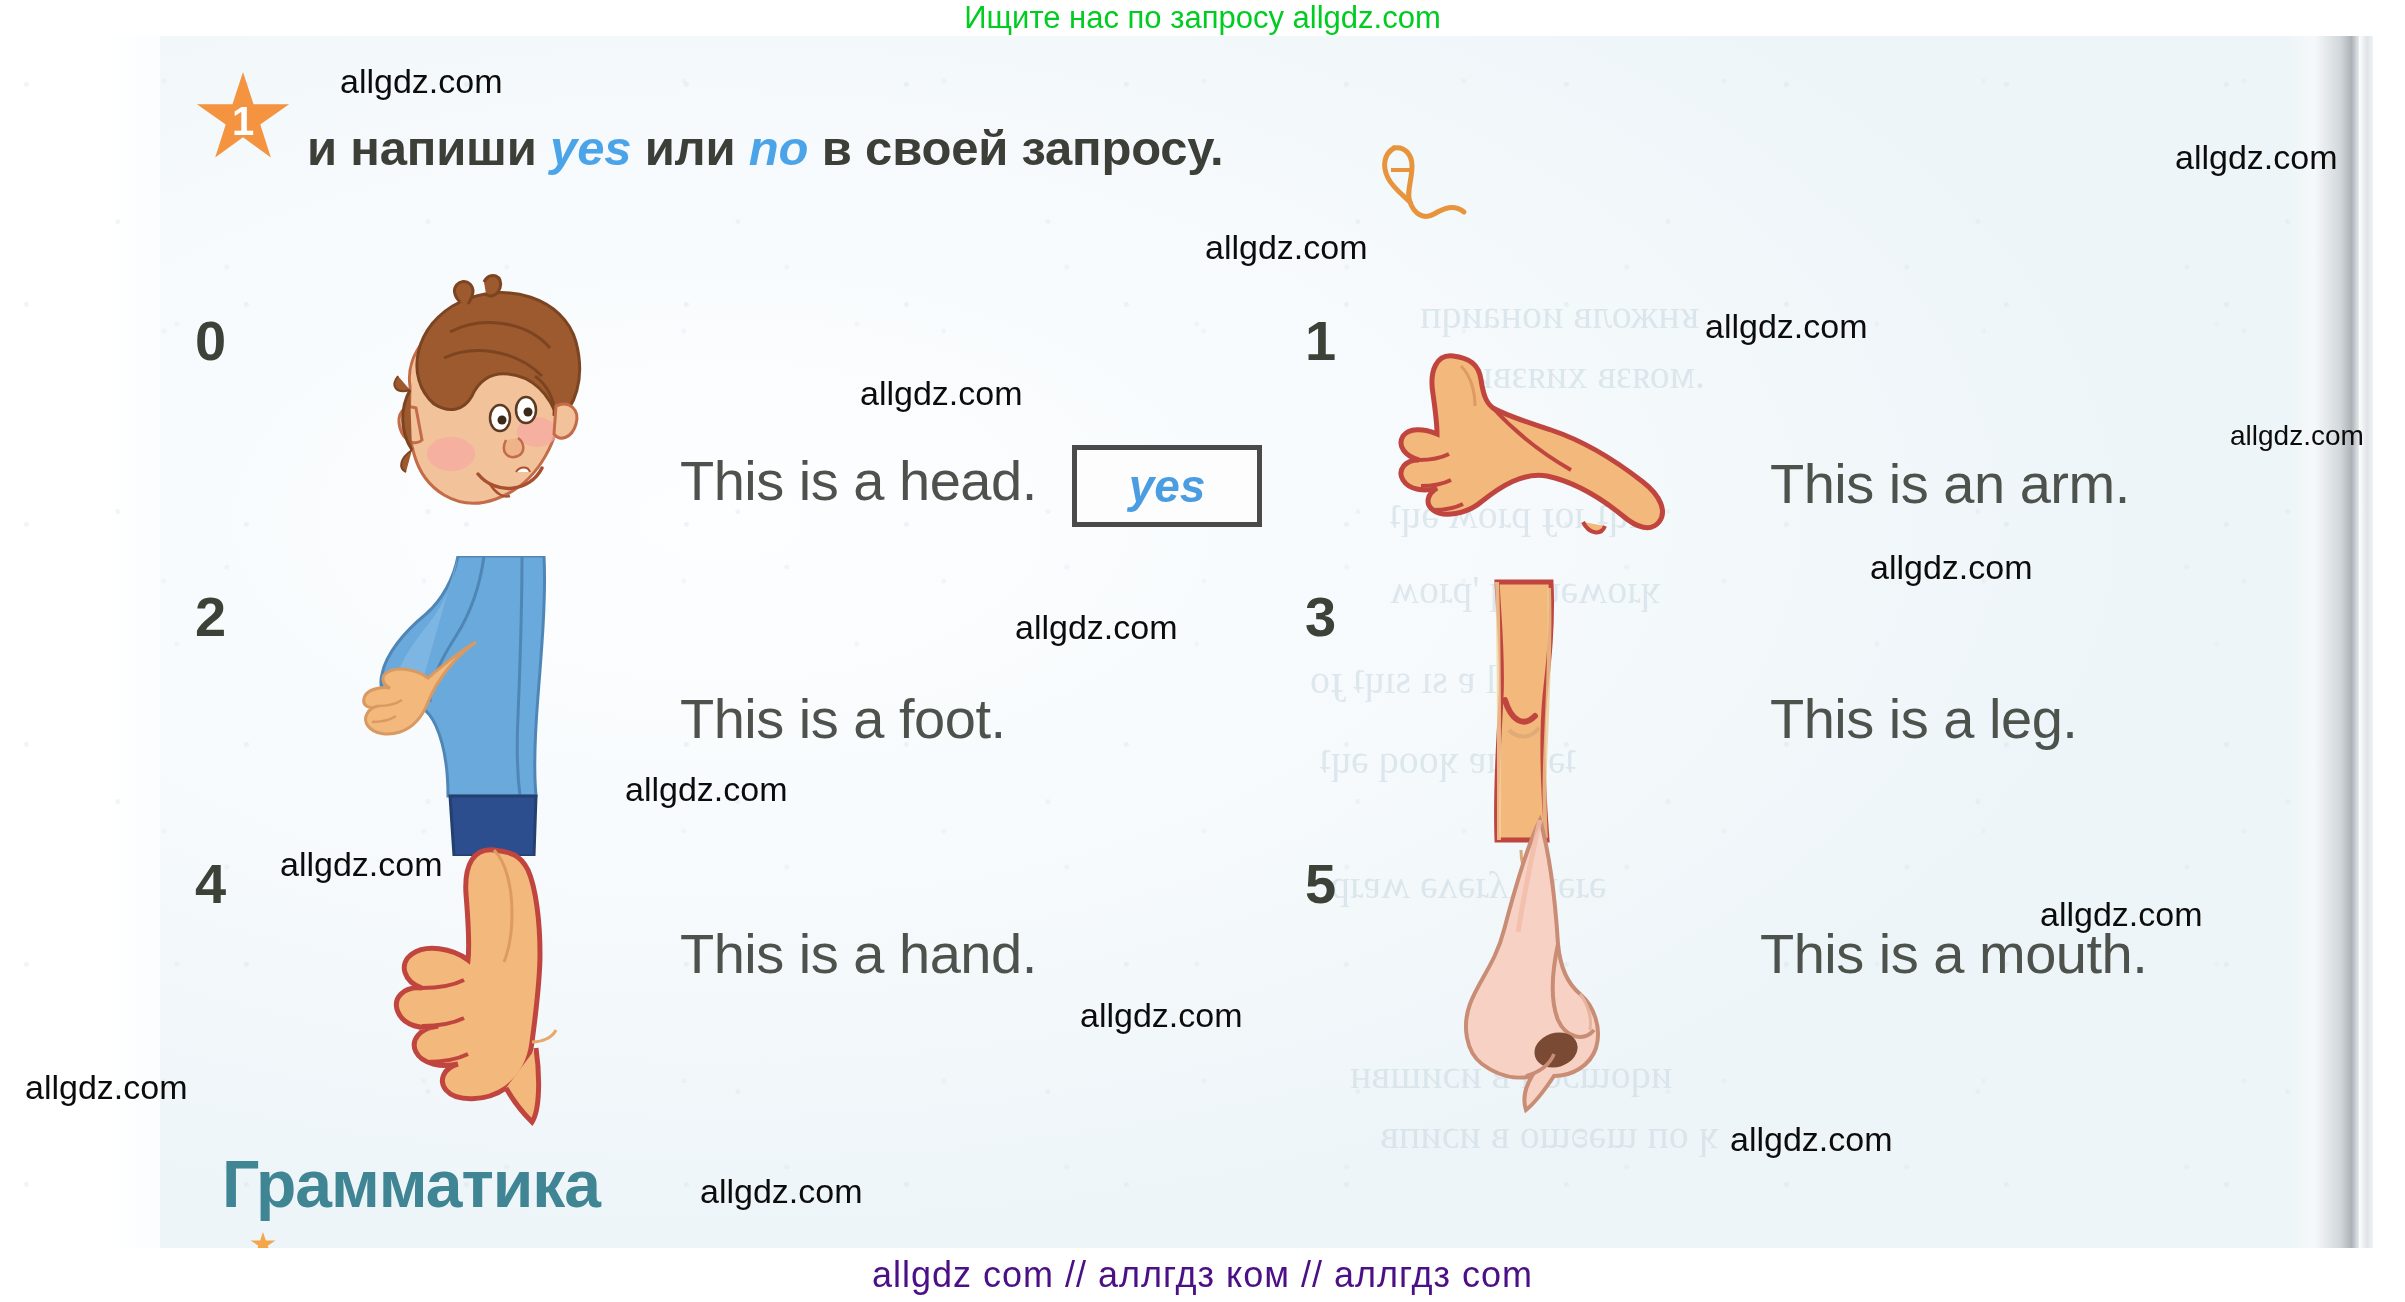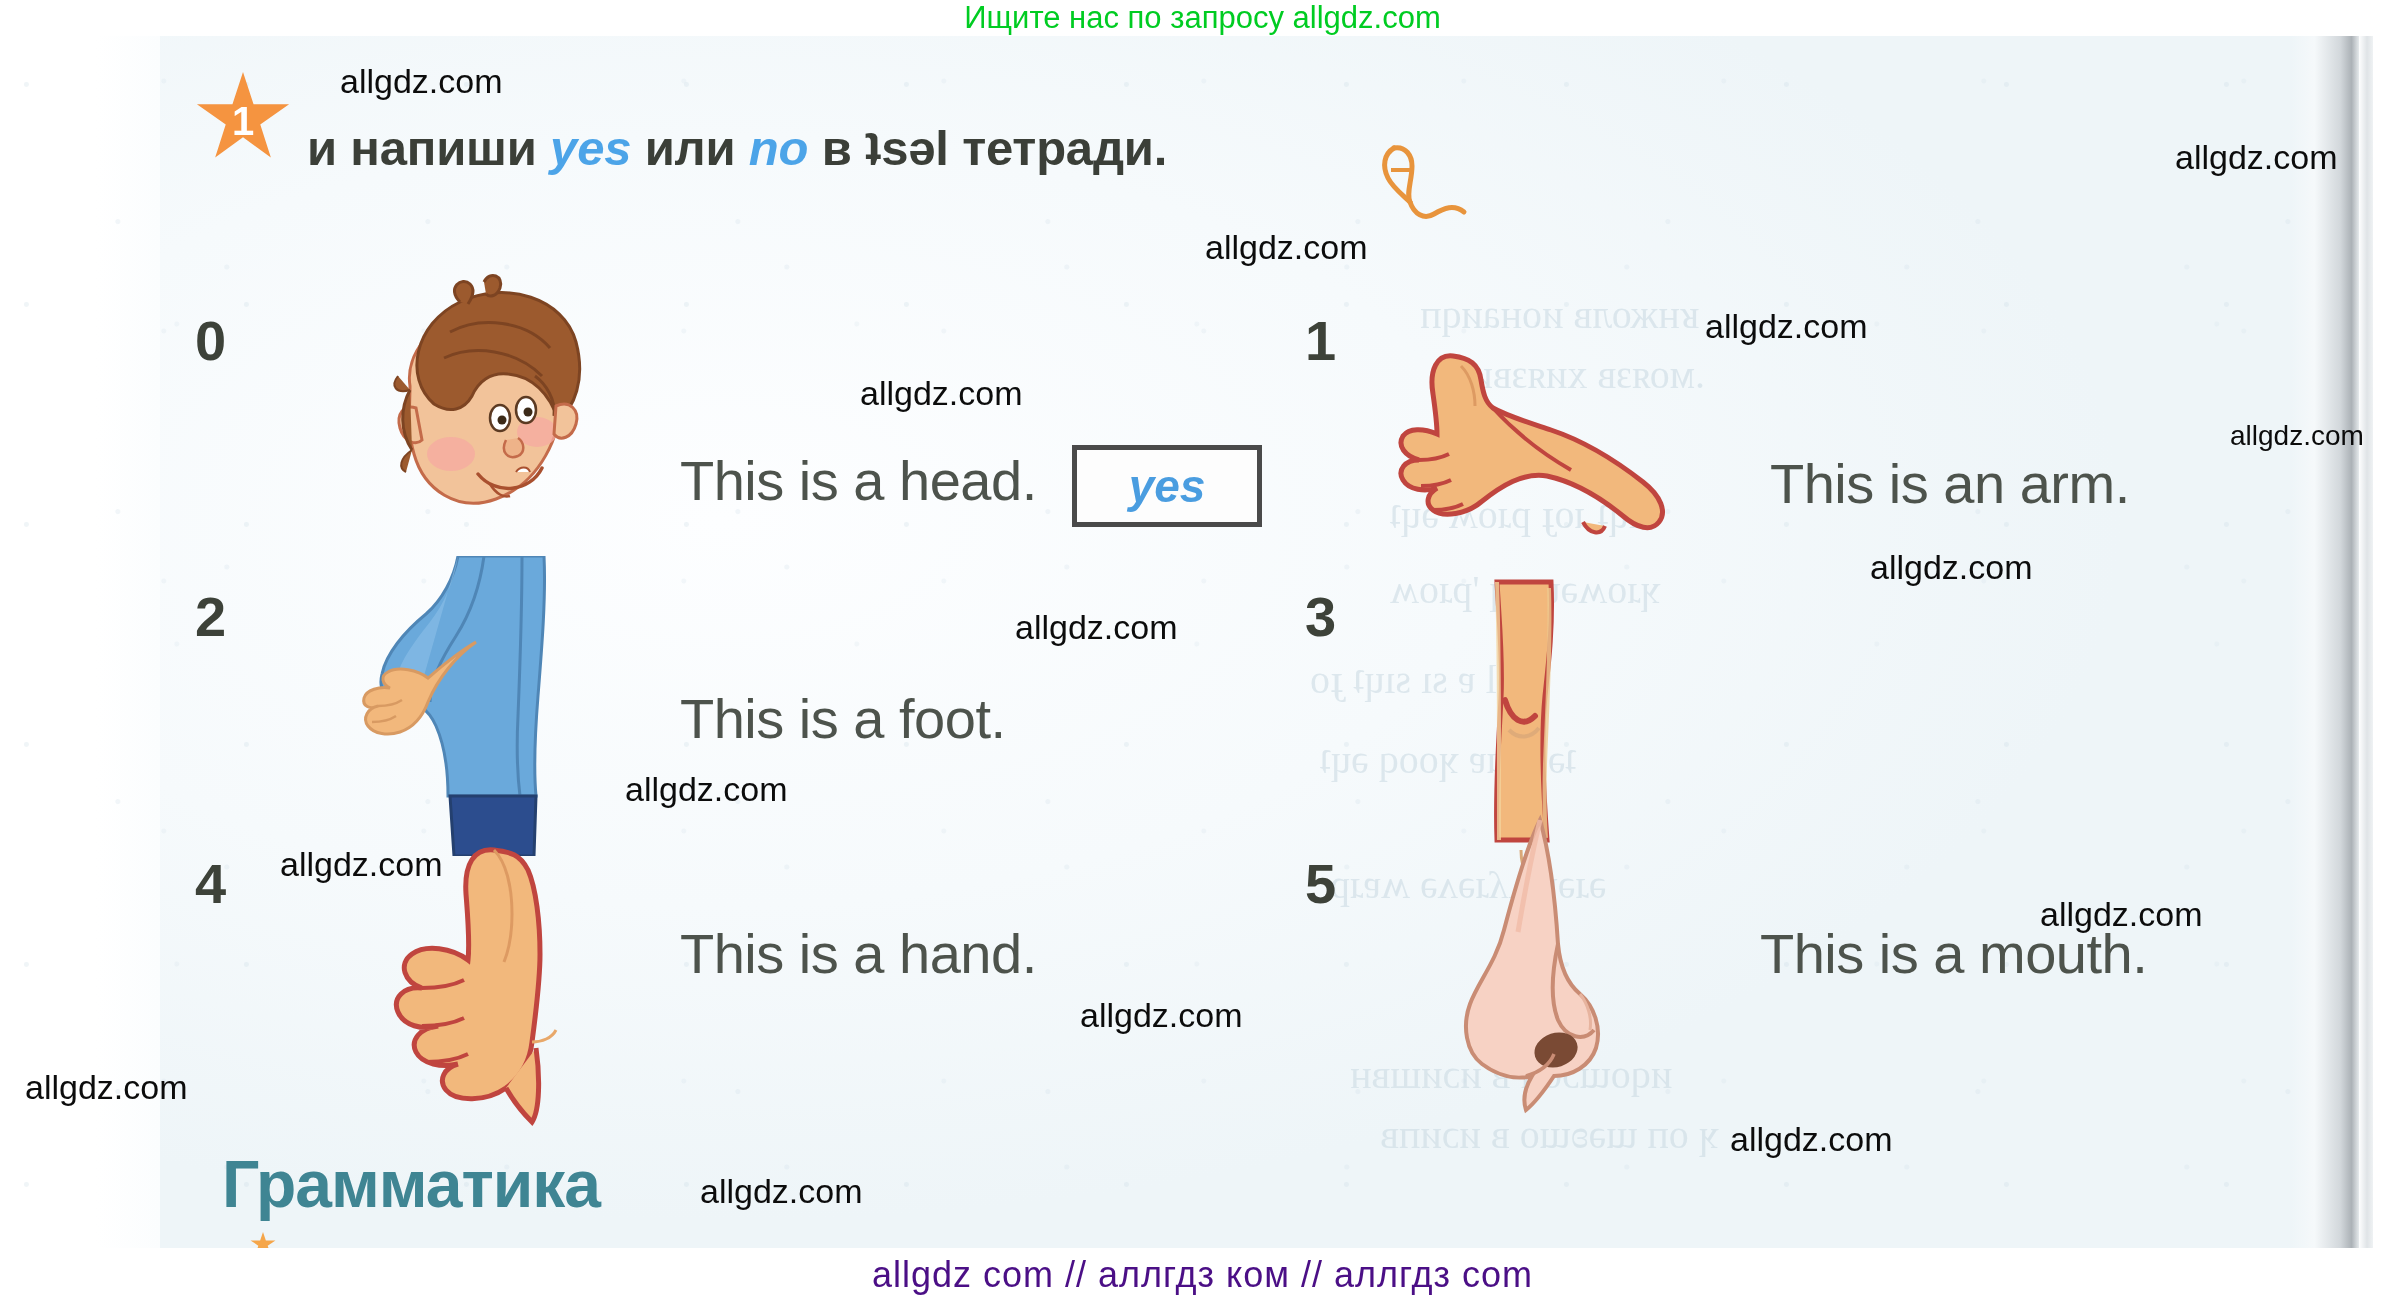--- a/index.html
+++ b/index.html
@@ -145,21 +145,21 @@
   <div class="ghost" style="left:1320px;top:700px;">ʇǝƃ ǝɹɐ ʞooq ǝɥʇ</div>
   <div class="ghost" style="left:1330px;top:825px;">ǝɹǝɥʍʎɹǝʌǝ ʍɐɹp</div>
   <div class="ghost" style="left:1350px;top:1015px;">иqоɯɔоп в иɔишвн</div>
   <div class="ghost" style="left:1380px;top:1075px;">ʞ оп ɯǝʚɯо в иɔипв</div>
 
   <div id="task-header">
     <div id="star"></div>
     <div id="star-number">1</div>
     <div id="task-text">
       <br>
-      <span>и напиши </span><span class="kw">yes</span><span> или </span><span class="kw">no</span><span> в ʇsǝl тетради.</span>
+      <span>и напиши </span><span class="kw">yes</span><span> или </span><span class="kw">no</span><span> в своей запросу.</span>
     </div>
     <div id="pencil-doodle">
       <svg width="110" height="92" viewBox="0 0 110 92">
         <path d="M16 8 C6 14 4 26 10 38 C15 48 26 56 32 62" fill="none" stroke="#e8943c" stroke-width="5" stroke-linecap="round"></path>
         <path d="M16 8 C28 6 34 16 34 26 C34 40 28 54 32 62" fill="none" stroke="#e8943c" stroke-width="5" stroke-linecap="round"></path>
         <path d="M13 30 C20 30 27 30 33 30" fill="none" stroke="#e8943c" stroke-width="4"></path>
         <path d="M32 62 C36 74 46 80 56 74 C66 68 76 64 86 72" fill="none" stroke="#e8943c" stroke-width="5" stroke-linecap="round"></path>
       </svg>
     </div>
   </div>
@@ -255,20 +255,21 @@
     <svg width="140" height="300" viewBox="0 0 140 300">
       <path d="M42 4 L96 4 C98 46 94 82 90 118 C86 160 88 210 92 262 L42 262
                C40 210 44 162 46 120 C48 80 44 42 42 4 Z" fill="#f2b87c" stroke="#c0453f" stroke-width="5"></path>
       <path d="M42 4 C44 60 44 120 44 180 C44 220 44 246 44 262" fill="none" stroke="#f2d29b" stroke-width="4" opacity=".8"></path>
       <path d="M94 10 C96 70 92 130 90 186 C89 220 90 246 91 260" fill="none" stroke="#edc98f" stroke-width="4" opacity=".8"></path>
       <path d="M50 122 C56 142 68 150 80 138" fill="none" stroke="#c0453f" stroke-width="6" stroke-linecap="round"></path>
       <path d="M54 152 C64 162 76 160 84 150" fill="none" stroke="#d9a878" stroke-width="4" opacity=".8"></path>
       <path d="M66 272 C66 286 70 294 74 298" fill="none" stroke="#d9a878" stroke-width="3"></path>
     </svg>
   </div>
+  <div class="sentence" style="left:1770px;top:650px;">This is a leg.</div>
 
   <div class="item-num col-left" style="top:815px;">4</div>
   <div class="col-left" style="left:360px;top:800px;">
     <svg width="250" height="290" viewBox="0 0 250 290">
       <path d="M134 14 C114 12 104 28 106 58 C108 84 110 106 108 124
                C92 112 66 108 52 118 C38 128 44 146 62 152
                C44 150 32 162 38 176 C44 190 62 194 78 190
                C60 192 50 204 56 216 C62 228 82 232 98 228
                C84 232 78 244 86 254 C96 266 126 266 146 252
                C162 240 170 224 172 206 C176 176 180 146 180 118

